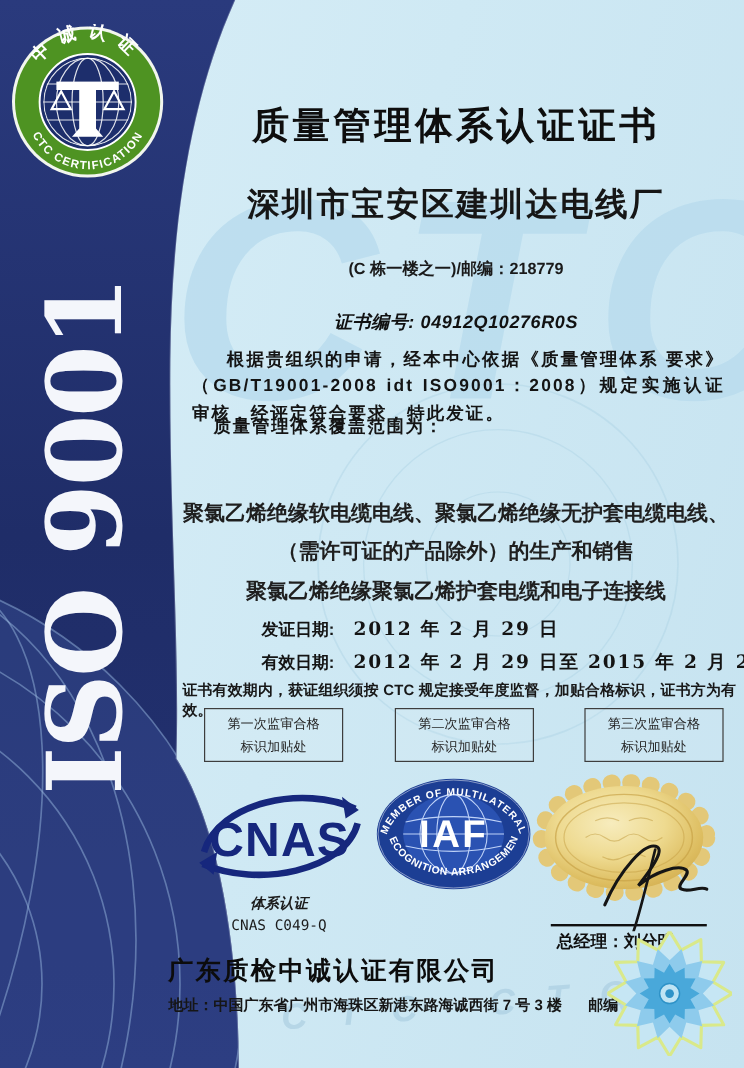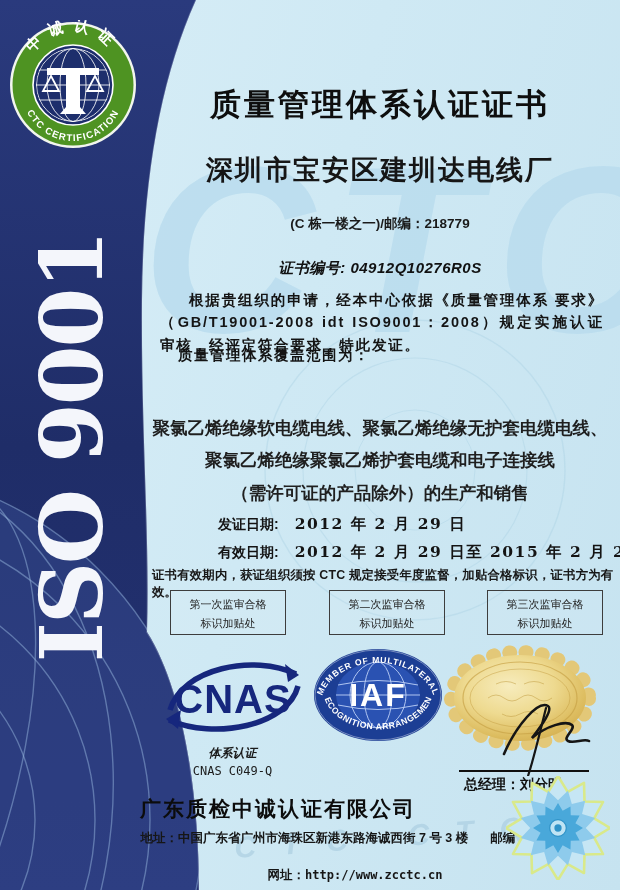--- a/index.html
+++ b/index.html
@@ -143,22 +143,22 @@
   <div class="layer certno">
     <span>证书编号:</span>
     <span>04912Q10276R0S</span>
   </div>
 
   <div class="layer para">根据贵组织的申请，经本中心依据《质量管理体系 要求》（GB/T19001-2008 idt ISO9001：2008）规定实施认证审核，经评定符合要求，特此发证。</div>
 
   <div class="layer scope-label">质量管理体系覆盖范围为：</div>
   <div class="layer scope">
     <div>聚氯乙烯绝缘软电缆电线、聚氯乙烯绝缘无护套电缆电线、</div>
+    <div>（需许可证的产品除外）的生产和销售</div>
     <div>聚氯乙烯绝缘聚氯乙烯护套电缆和电子连接线</div>
-    <div>（需许可证的产品除外）的生产和销售</div>
   </div>
 
   <div class="layer dates">
     <div class="row"><span class="lab">发证日期:</span><span class="val">2012 年 2 月 29 日</span></div>
     <div class="row"><span class="lab">有效日期:</span><span class="val">2012 年 2 月 29 日至 2015 年 2 月 28 日</span></div>
   </div>
 
   <div class="layer note">证书有效期内，获证组织须按 CTC 规定接受年度监督，加贴合格标识，证书方为有效。</div>
 
   <div class="layer abox abox1">
@@ -238,23 +238,20 @@
   </svg>
   <div class="layer sigline"></div>
   <div class="layer siglabel">
     <span>总经理：</span><span>刘分明</span>
   </div>
 
   <div class="layer issuer-name">广东质检中诚认证有限公司</div>
   <div class="layer issuer-line il1">
     <span>地址：</span><span>中国广东省广州市海珠区新港东路海诚西街 7 号 3 楼</span><span class="gap">邮编：</span><span>510330</span>
   </div>
-  <div class="layer issuer-line il3">
-    <span>网址：</span><span style="font-family:'DejaVu Sans Mono',monospace;font-size:12px;">http://www.zcctc.cn</span>
-  </div>
 
   <svg class="layer stamp" viewBox="0 0 100 100">
     <polygon points="100,50 84.8,59.3 93.3,75 75.5,75.5 75,93.3 59.3,84.8 50,100 40.7,84.8 25,93.3 24.5,75.5 6.7,75 15.2,59.3 0,50 15.2,40.7 6.7,25 24.5,24.5 25,6.7 40.7,15.2 50,0 59.3,15.2 75,6.7 75.5,24.5 93.3,25 84.8,40.7" fill="#c6e6f4" stroke="#d9e98a" stroke-width="2.5" stroke-linejoin="round"></polygon>
     <g transform="translate(50,50) scale(0.74) rotate(15) translate(-50,-50)">
       <polygon points="100,50 84.8,59.3 93.3,75 75.5,75.5 75,93.3 59.3,84.8 50,100 40.7,84.8 25,93.3 24.5,75.5 6.7,75 15.2,59.3 0,50 15.2,40.7 6.7,25 24.5,24.5 25,6.7 40.7,15.2 50,0 59.3,15.2 75,6.7 75.5,24.5 93.3,25 84.8,40.7" fill="#8ecbec"></polygon>
     </g>
     <g transform="translate(50,50) scale(0.48) translate(-50,-50)">
       <polygon points="100,50 84.8,59.3 93.3,75 75.5,75.5 75,93.3 59.3,84.8 50,100 40.7,84.8 25,93.3 24.5,75.5 6.7,75 15.2,59.3 0,50 15.2,40.7 6.7,25 24.5,24.5 25,6.7 40.7,15.2 50,0 59.3,15.2 75,6.7 75.5,24.5 93.3,25 84.8,40.7" fill="#49a8da"></polygon>
     </g>
     <circle cx="50" cy="50" r="8" fill="#bfe4f4" stroke="#2f93c8" stroke-width="1.2"></circle>

